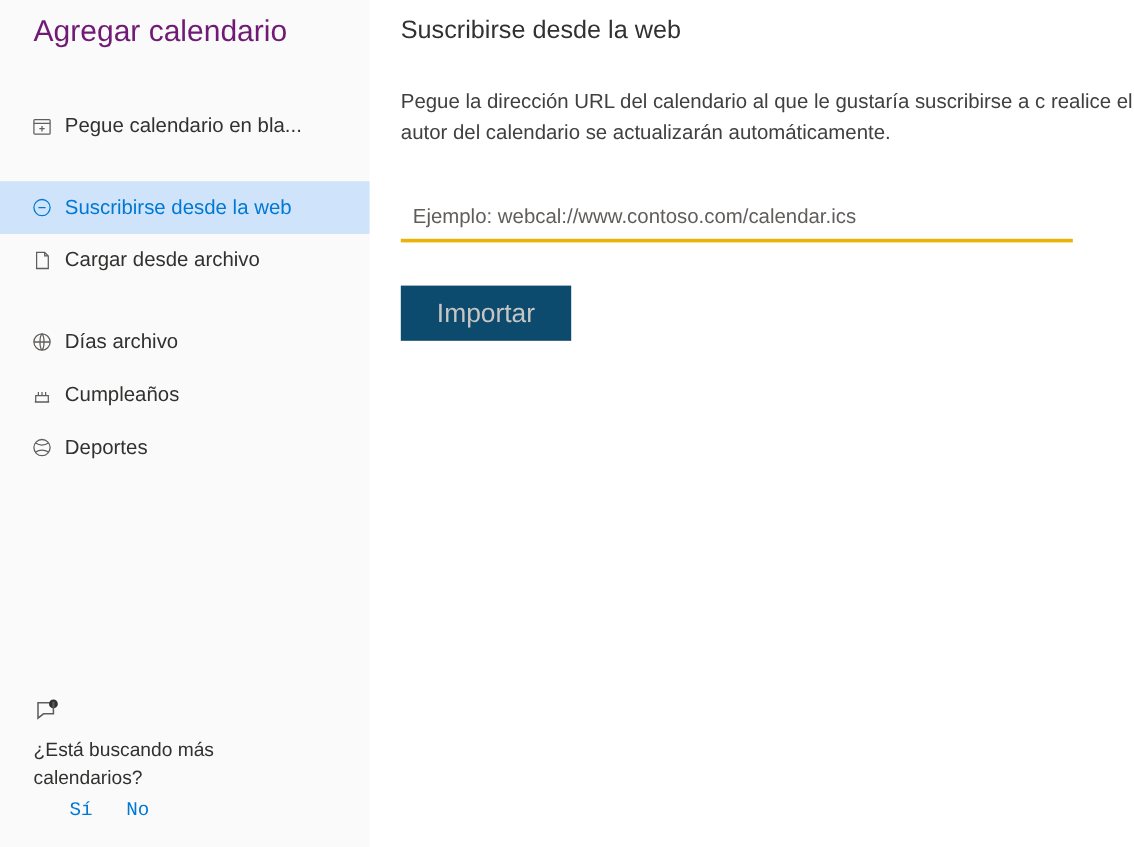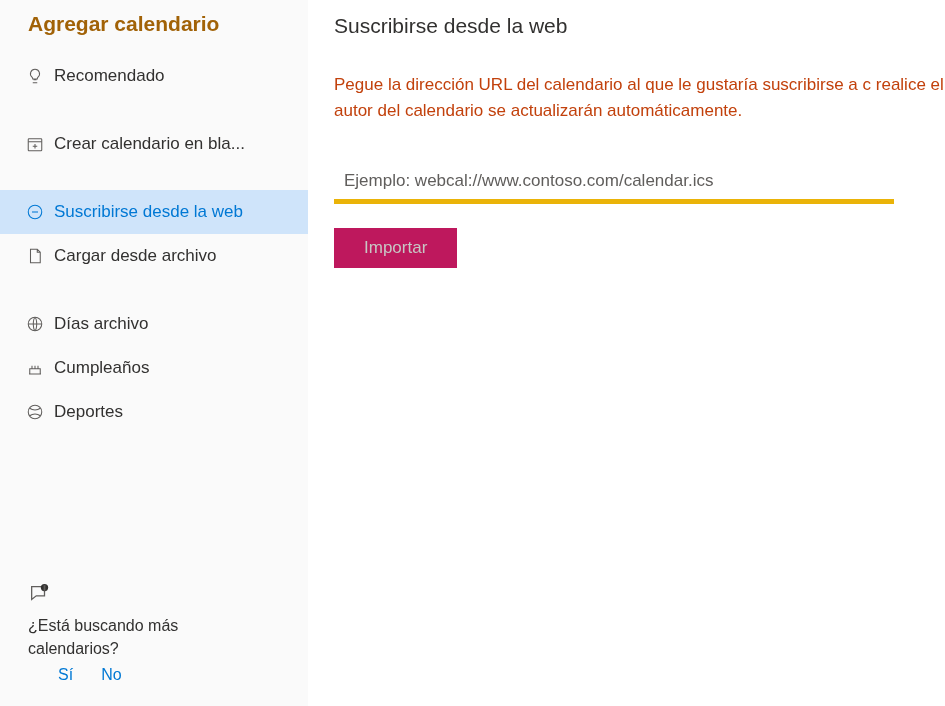--- a/index.html
+++ b/index.html
@@ -16,23 +16,23 @@
       overflow: hidden;
     }
     .sidebar {
       width: 308px;
       background: #fafafa;
       display: flex;
       flex-direction: column;
       padding-top: 12px;
     }
     .sidebar-title {
-      font-size: 21px;
-      font-weight: 700;
-      color: #a16207;
+      font-size: 25px;
+      font-weight: 400;
+      color: #701a75;
       padding: 0 0 18px 28px;
     }
     .sidebar-item {
       display: flex;
       align-items: center;
       padding: 12px 0 12px 26px;
       cursor: pointer;
       color: #323130;
     }
     .sidebar-item.selected {
@@ -75,97 +75,90 @@
     .feedback-actions {
       display: flex;
       gap: 28px;
       padding-left: 30px;
       padding-top: 6px;
     }
     .feedback-actions span {
       color: #0078d4;
       font-size: 16px;
       cursor: pointer;
+      font-family: Liberation Mono, monospace;
     }
     .main {
       flex: 1;
       padding: 14px 0 0 26px;
     }
     .main-title {
       font-size: 21px;
       font-weight: 400;
       color: #323130;
       margin-bottom: 34px;
     }
     .main-desc {
       font-size: 17px;
-      color: #c2410c;
+      color: #404040;
       line-height: 1.5;
       margin-bottom: 40px;
     }
     .url-input {
       width: 560px;
       border: none;
-      border-bottom: 5px solid #eab308;
+      border-bottom: 3px solid #eab308;
       padding: 8px 10px;
       font-size: 17px;
       outline: none;
       background: transparent;
       color: #323130;
     }
     .url-input::placeholder {
       color: #605e5c;
     }
     .import-btn {
-      margin-top: 24px;
+      margin-top: 36px;
       padding: 10px 30px;
-      background: #be185d;
+      background: #0c4a6e;
       border: none;
       color: #c8c6c4;
-      font-size: 17px;
+      font-size: 22px;
       cursor: not-allowed;
     }
     svg {
       fill: none;
       stroke: currentColor;
       stroke-width: 1.4;
     }
     .sidebar-item.selected svg {
       stroke: #0078d4;
     }
     .sidebar-item svg, .feedback-icon svg {
       stroke: #605e5c;
     }
   </style>
 </head>
 <body>
 
 <div class="sidebar">
   <div class="sidebar-title">Agregar calendario</div>
 
-  <div class="sidebar-item">
-    <span class="icon">
-      <svg width="18" height="18" viewBox="0 0 24 24">
-          <path d="M9 21h6M10 17h4M12 3a6 6 0 0 0-4 10.5c.8.8 1 1.5 1 2.5h6c0-1 .2-1.7 1-2.5A6 6 0 0 0 12 3z"></path>
-        </svg>
-    </span>
-    <span class="label">Recomendado</span>
-  </div>
 
   <div class="spacer"></div>
 
 
   <div class="sidebar-item">
     <span class="icon">
       <svg width="18" height="18" viewBox="0 0 24 24">
           <rect x="3" y="5" width="18" height="16" rx="1"></rect>
           <path d="M3 9h18M12 12v6M9 15h6"></path>
         </svg>
     </span>
-    <span class="label">Crear calendario en bla...</span>
+    <span class="label">Pegue calendario en bla...</span>
   </div>
 
   <div class="spacer"></div>
 
   <div class="sidebar-item selected">
     <span class="icon">
       <svg width="18" height="18" viewBox="0 0 24 24">
           <circle cx="12" cy="12" r="9"></circle>
           <path d="M8 12h8M12 8v0M12 16v0"></path>
         </svg>

